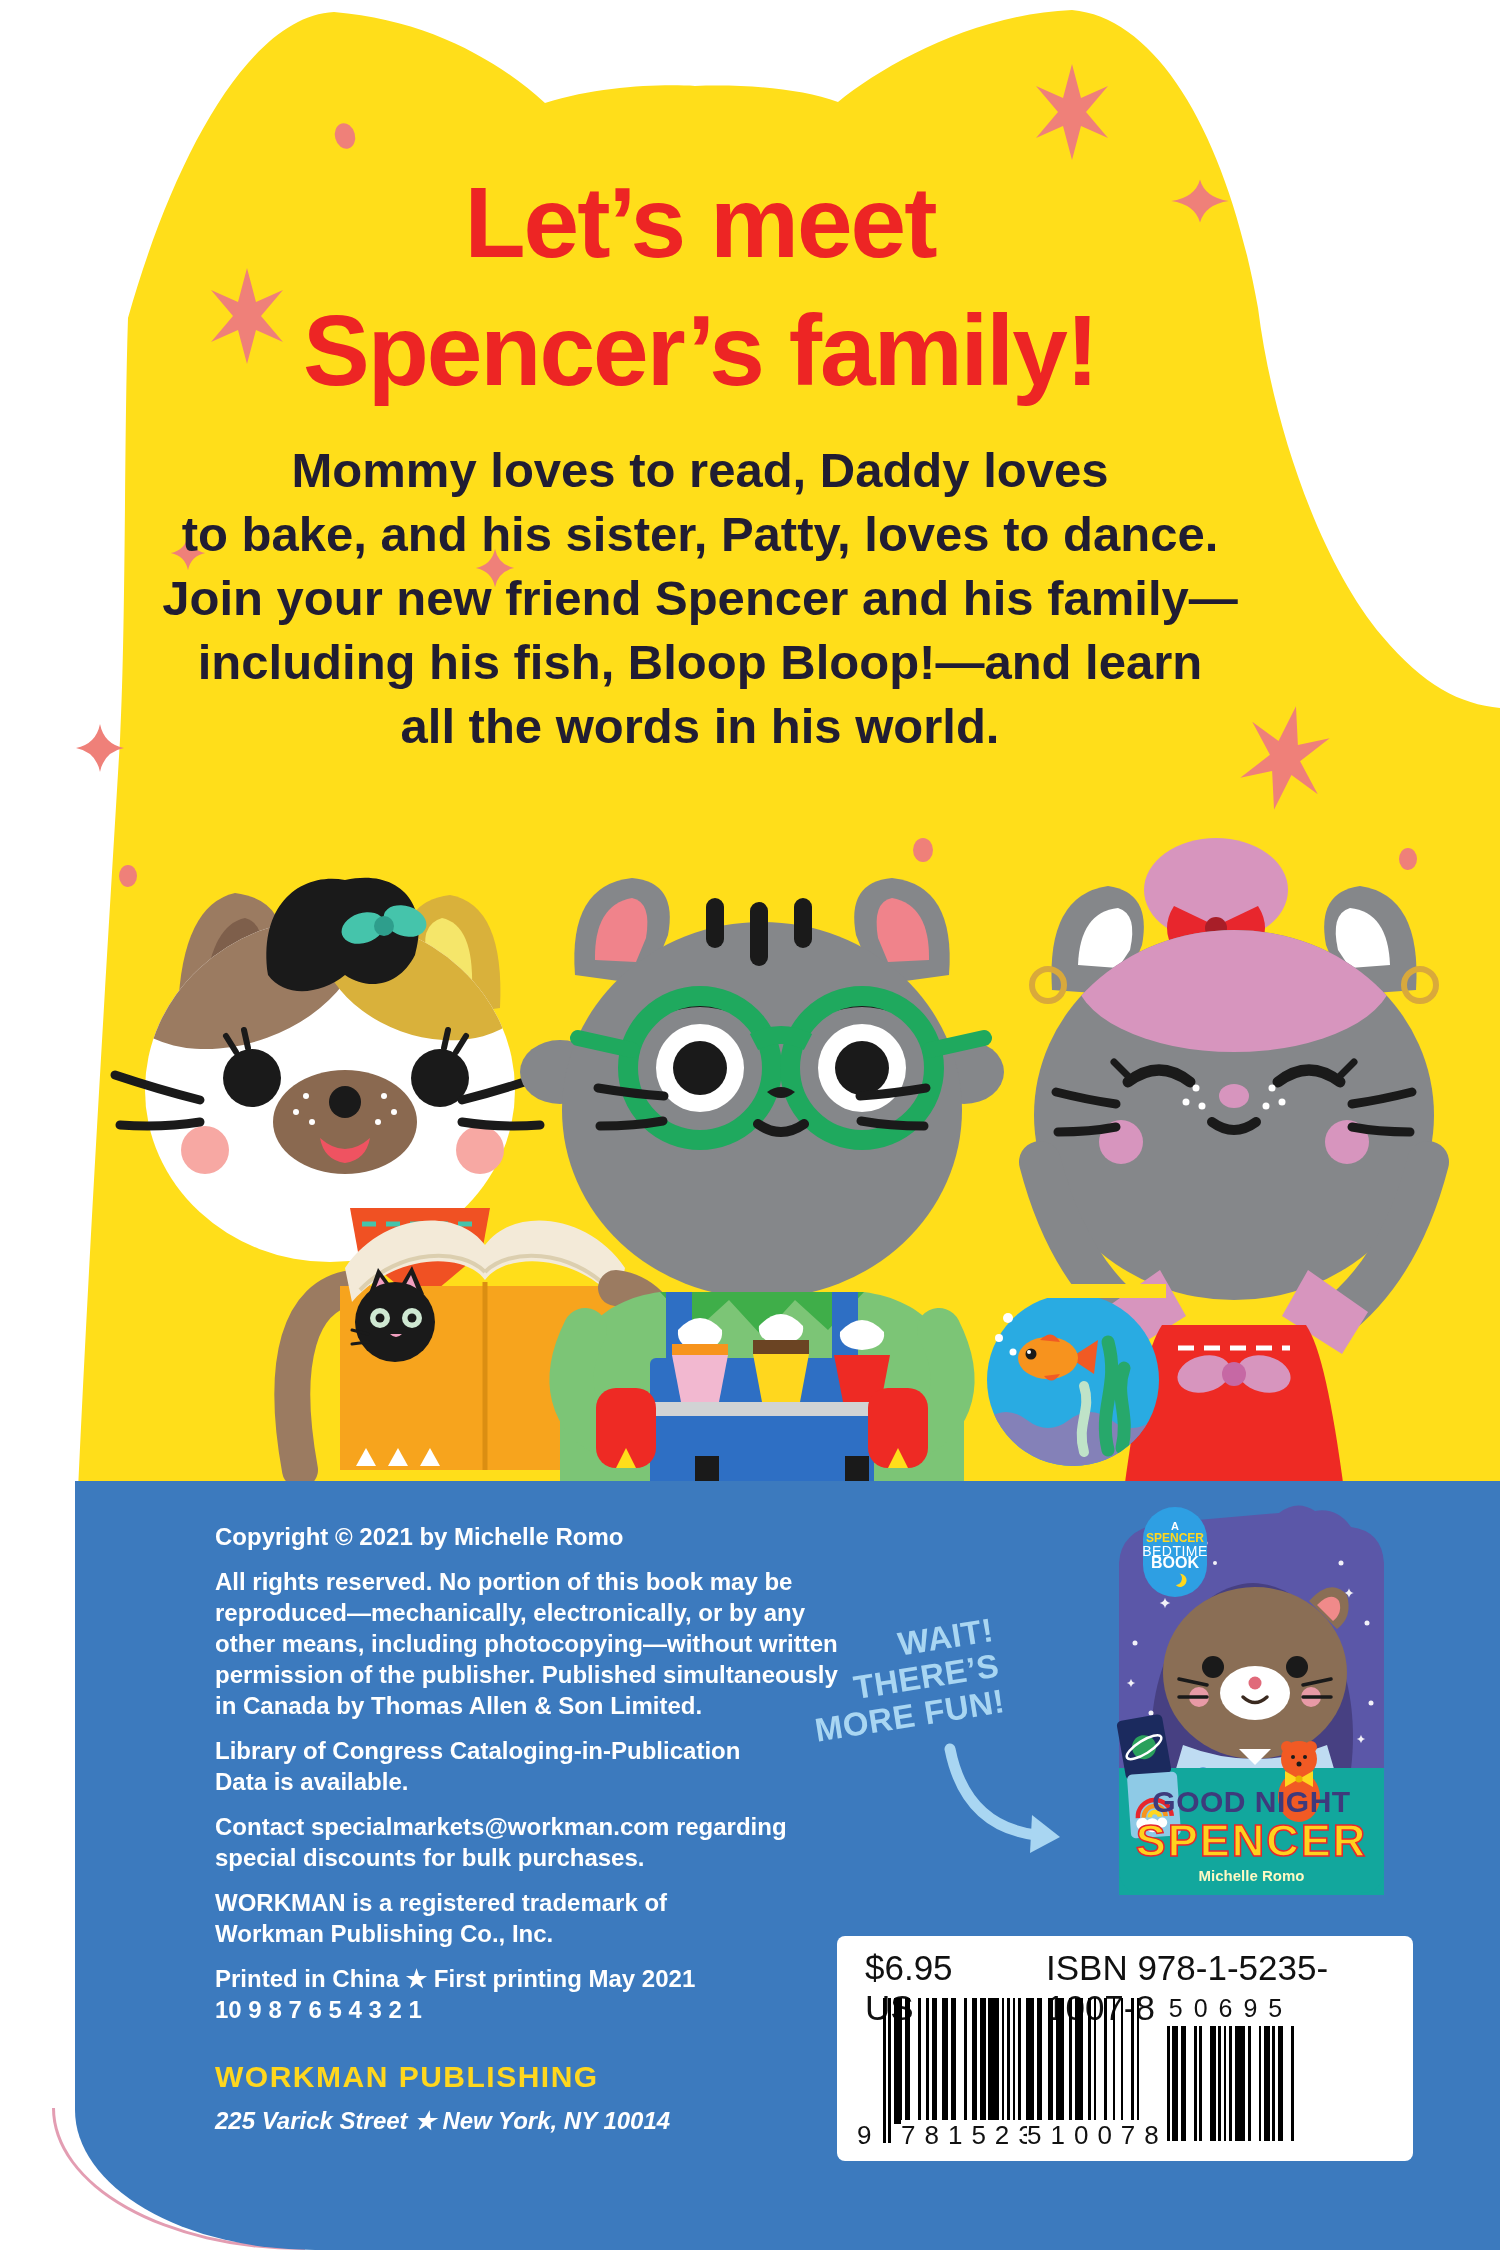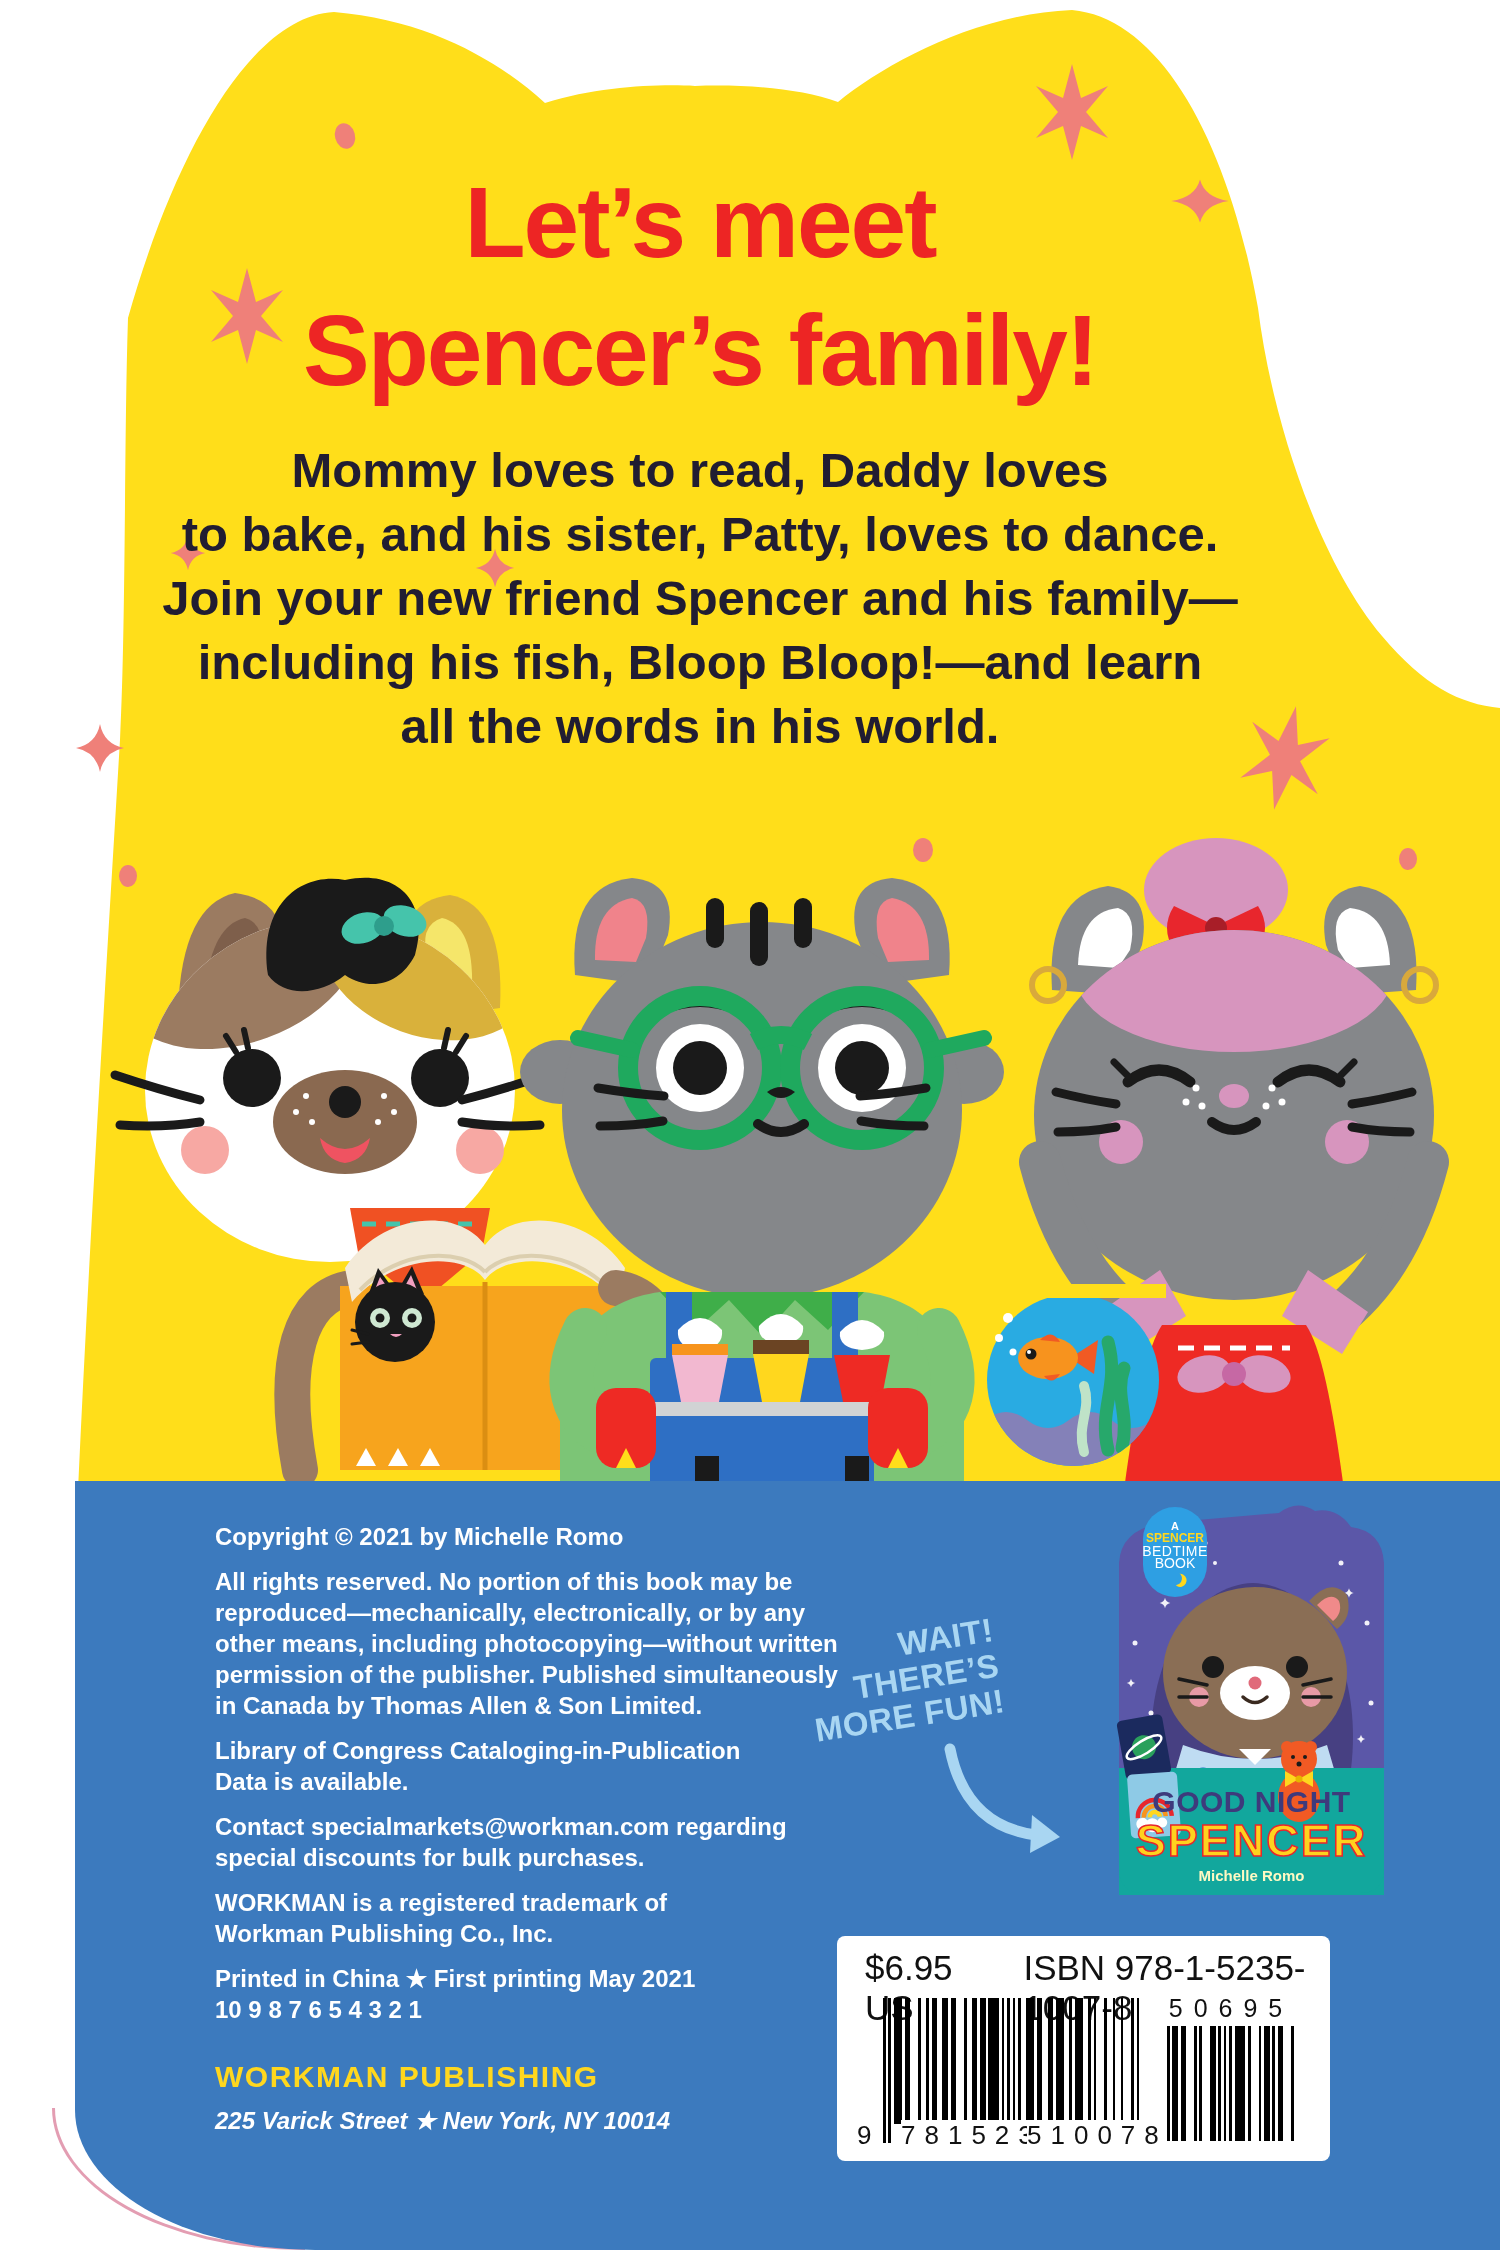--- a/index.html
+++ b/index.html
@@ -27,30 +27,30 @@
          font-weight:bold;font-size:33px;line-height:36px;letter-spacing:.5px;transform:rotate(-9deg);}
   .promo-arrow{position:absolute;left:857px;top:258px;}
   
   .minibook{position:absolute;left:1018px;top:20px;width:317px;height:394px;}
   .minibook svg{position:absolute;left:0;top:0;}
   .mb-badge{position:absolute;left:50px;top:6px;width:64px;height:90px;border-radius:32px;background:#2E9FE3;
             display:flex;flex-direction:column;align-items:center;justify-content:center;gap:0px;color:#fff;text-align:center;}
   .mb-a{font-size:11px;font-weight:bold;line-height:12px;}
   .mb-sp{font-size:12px;font-weight:bold;color:#FFD71E;line-height:13px;}
   .mb-bt{font-size:14px;font-weight:normal;letter-spacing:.5px;line-height:12px;}
-  .mb-bk{font-size:14px;font-weight:normal;line-height:12px;}
+  .mb-bk{font-size:16px;font-weight:bold;line-height:12px;}
   .mb-moon{width:13px;height:13px;border-radius:50%;box-shadow:4px 3px 0 0 #FFD71E;margin-top:3px;transform:rotate(-15deg);}
   .mb-t1{position:absolute;left:0;top:284px;width:100%;text-align:center;color:#3E3A7C;
          font-size:30px;font-weight:bold;letter-spacing:.5px;}
   .mb-t2{position:absolute;left:0;top:314px;width:100%;text-align:center;color:#FFD21E;
          font-size:45px;font-weight:bold;letter-spacing:2px;-webkit-text-stroke:1.5px #E8262D;}
   .mb-au{position:absolute;left:0;top:366px;width:100%;text-align:center;color:#fef9c3;
          font-size:15px;font-weight:bold;}
   
-  .bcbox{position:absolute;left:762px;top:455px;width:493px;height:225px;background:#ffffff;border-radius:8px;color:#111;}
+  .bcbox{position:absolute;left:762px;top:455px;width:576px;height:225px;background:#ffffff;border-radius:8px;color:#111;}
   .bc-top{position:absolute;left:28px;top:12px;display:flex;gap:44px;font-size:35px;}
   .bc-main{position:absolute;left:46px;top:62px;width:258px;height:145px;}
   .bc-main .bar,.bc-addon .bar{position:absolute;top:0;background:#000;height:126px;}
   .bc-main .bar.tall{height:145px;}
   .bc-addon{position:absolute;left:330px;top:90px;width:128px;height:115px;}
   .bc-addon .bar{height:115px;}
   .bc-d9{position:absolute;left:20px;top:184px;font-size:26px;}
   .bc-g1{position:absolute;left:64px;top:184px;width:130px;text-align:center;font-size:26px;letter-spacing:9px;background:#fff;}
   .bc-g2{position:absolute;left:190px;top:184px;width:130px;text-align:center;font-size:26px;letter-spacing:9px;background:#fff;}
   .bc-addon-d{position:absolute;left:326px;top:58px;width:136px;text-align:center;font-size:25px;letter-spacing:11px;}

